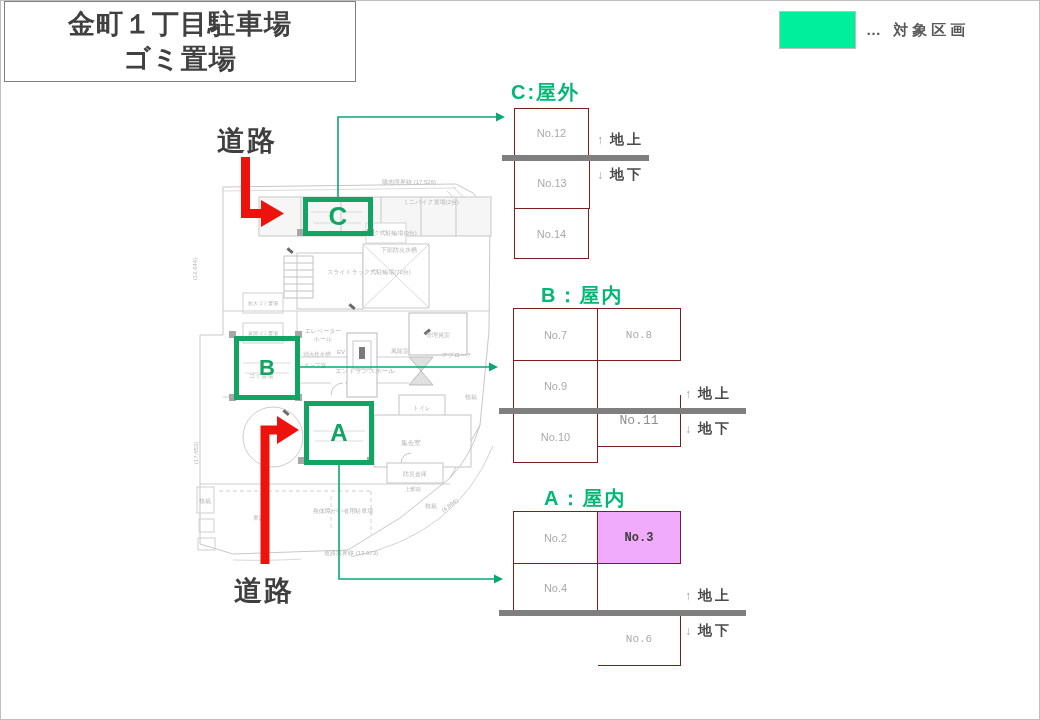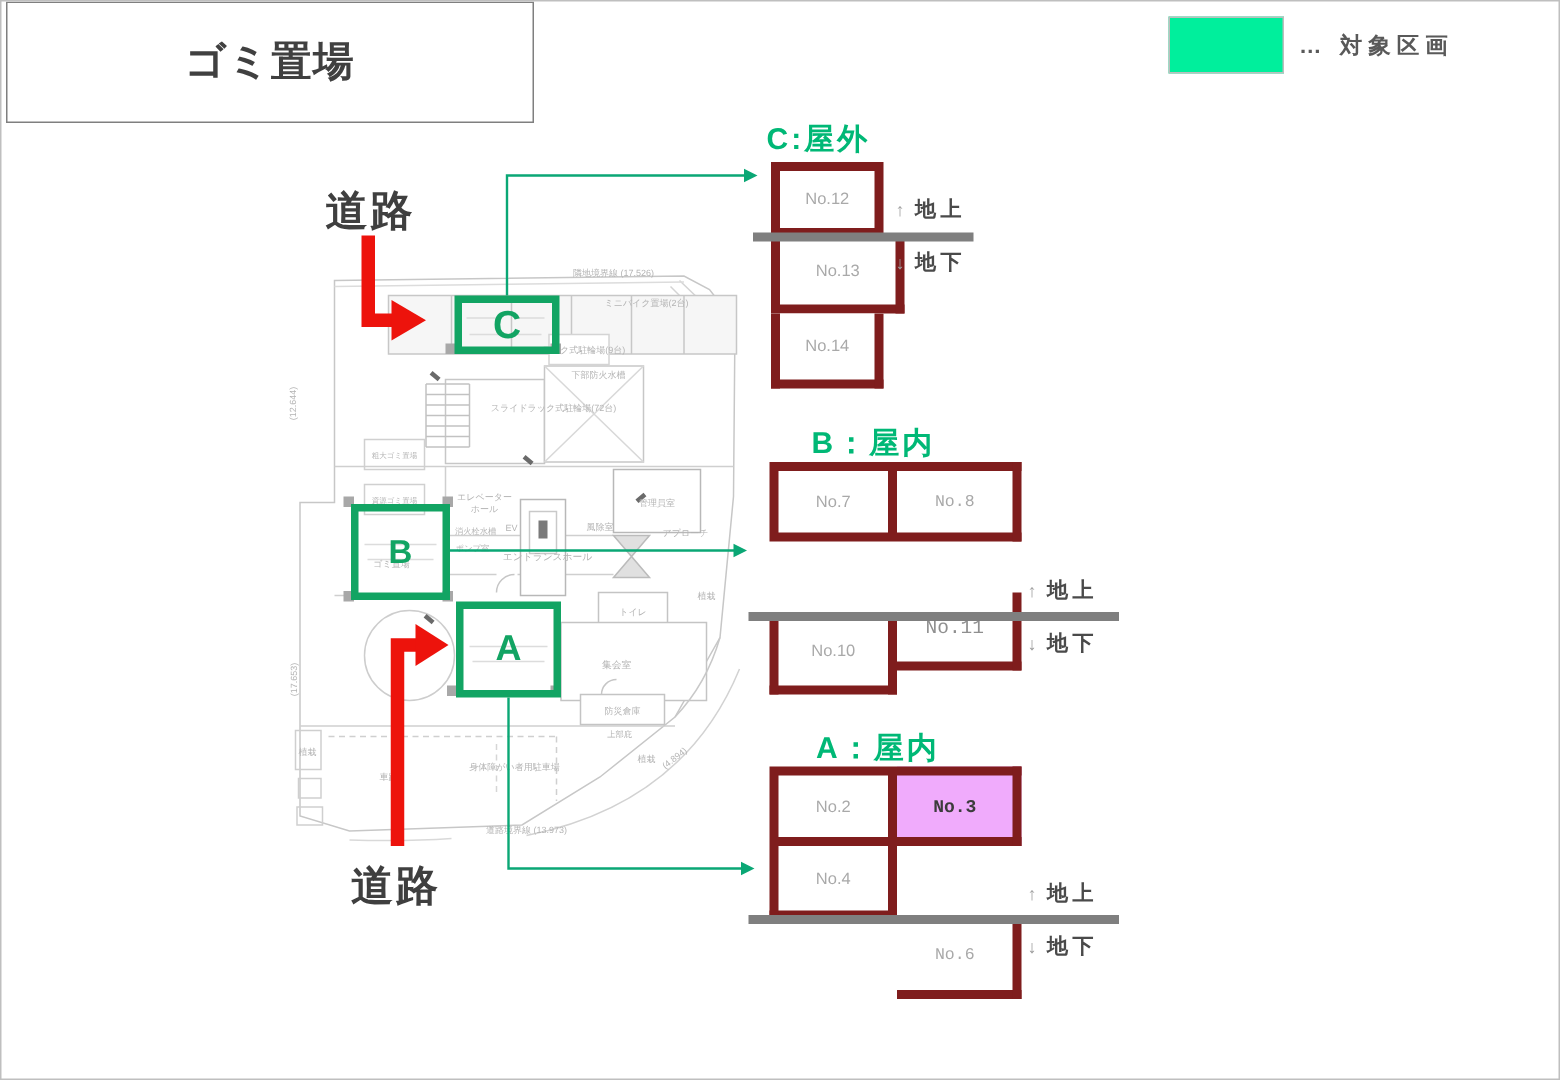--- a/index.html
+++ b/index.html
@@ -39,32 +39,32 @@
   #zone-a{left:303px;top:400px;width:70px;height:64px;font-size:24px;}
 
   
   .sec-title{position:absolute;font-size:20px;font-weight:bold;color:#00b876;letter-spacing:2px;z-index:4;white-space:nowrap;}
   #title-c{left:510px;top:78px;}
   #title-b{left:540px;top:281px;}
   #title-a{left:543px;top:484px;}
 
   
   .cell{
-    position:absolute;box-sizing:border-box;background:#fff;border:6px solid #7f1d1d;
+    position:absolute;box-sizing:border-box;background:#fff;border:1px solid #7f1d1d;
     display:flex;align-items:center;justify-content:center;
     font-size:11px;color:#a9a9a9;z-index:2;
   }
   .cell.bt0{border-top:none;}
   .cell.bl0{border-left:none;font-family:Liberation Mono, monospace;}
   .cell.mid{font-size:13px;color:#8f8f8f;}
   .cell.target{background:#f0abfc;color:#3c3c3c;font-weight:bold;font-size:12px;}
 
   
   #c-cell-0{left:513px;top:107px;width:75px;height:50px;}
-  #c-cell-1{left:513px;top:157px;width:89px;height:51px;}
+  #c-cell-1{left:513px;top:157px;width:76px;height:51px;}
   #c-cell-2{left:513px;top:208px;width:75px;height:50px;}
   
   #b-r1c1{left:512px;top:307px;width:85px;height:53px;}
   #b-r1c2{left:597px;top:307px;width:83px;height:53px;}
   #b-r2c1{left:512px;top:360px;width:85px;height:50px;}
   #b-r3c1{left:512px;top:410px;width:85px;height:52px;}
   #b-r3c2{left:597px;top:394px;width:83px;height:52px;}
   
   #a-r1c1{left:512px;top:510px;width:85px;height:53px;}
   #a-r1c2{left:597px;top:510px;width:83px;height:53px;}
@@ -213,20 +213,21 @@
       <path d="M338,464 V578 H494"></path>
     </g>
     <g fill="#0aa775" stroke="none">
       <polygon points="495,111.5 495,120.5 504,116"></polygon>
       <polygon points="488,361.5 488,370.5 497,366"></polygon>
       <polygon points="493,573.5 493,582.5 502,578"></polygon>
     </g>
   </svg>
 
   <div class="title-box">
+    <div class="title-line">金町１丁目駐車場</div>
     <div class="title-line">ゴミ置場</div>
   </div>
 
   <div class="legend">
     <div class="legend-swatch"></div>
     <div class="legend-label">
       <span>…</span>
       <span>対象区画</span>
     </div>
   </div>
@@ -248,20 +249,21 @@
     <span class="gl-text">地上</span>
   </div>
   <div class="gl-row" id="c-below">
     <span class="gl-arrow">↓</span>
     <span class="gl-text">地下</span>
   </div>
 
   <div class="sec-title" id="title-b">B：屋内</div>
   <div class="cell" id="b-r1c1">No.7</div>
   <div class="cell bl0" id="b-r1c2">No.8</div>
+  <div class="cell bt0" id="b-r2c1">No.9</div>
   <div class="cell bt0" id="b-r3c1">No.10</div>
   <div class="cell bt0 bl0 mid" id="b-r3c2">No.11</div>
   <div class="thick-line" id="line-b"></div>
   <div class="gl-row" id="b-above">
     <span class="gl-arrow">↑</span>
     <span class="gl-text">地上</span>
   </div>
   <div class="gl-row" id="b-below">
     <span class="gl-arrow">↓</span>
     <span class="gl-text">地下</span>

